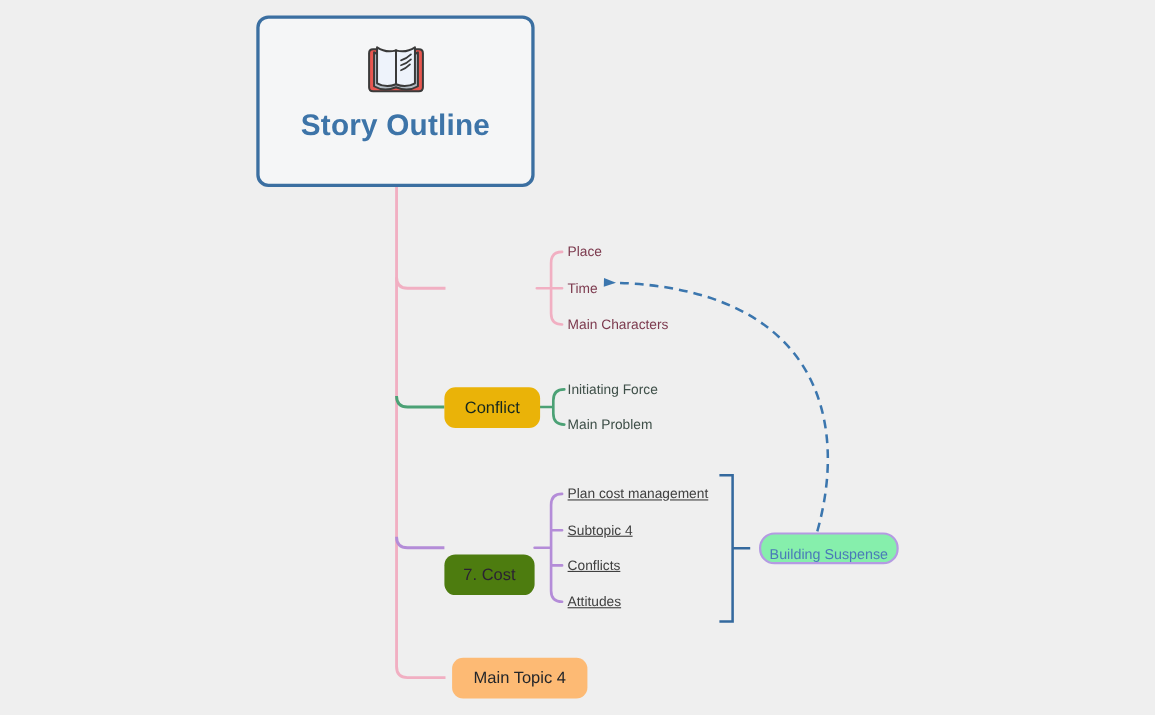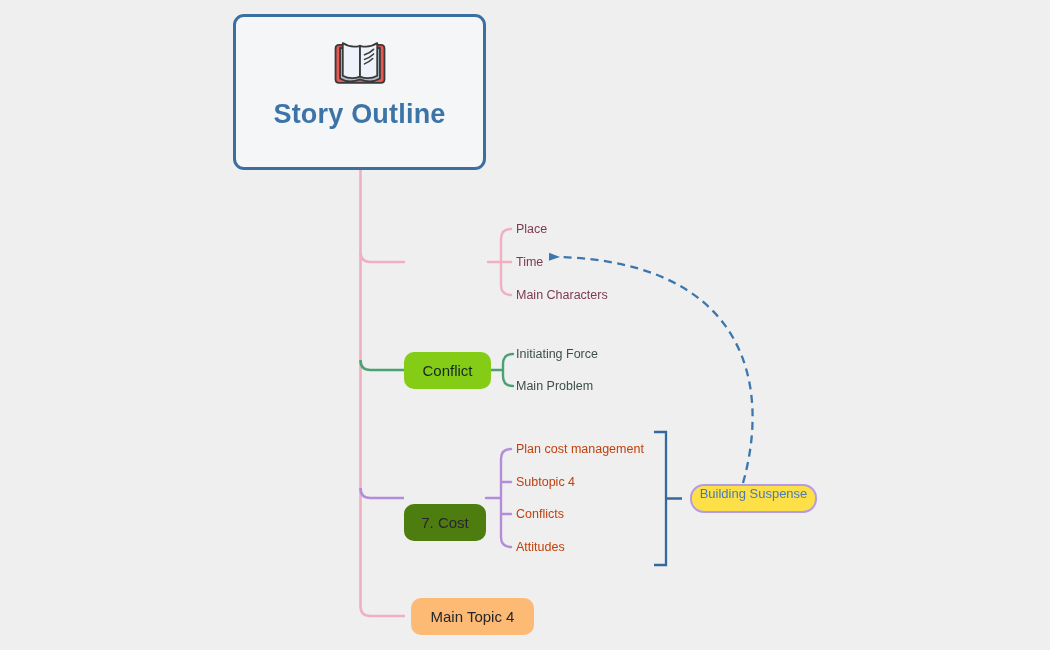--- a/index.html
+++ b/index.html
@@ -35,43 +35,43 @@
   }
   
   .node{
     position:absolute; box-sizing:border-box;
     display:flex; align-items:center; justify-content:center;
     border-radius:10px;
     font-size:15px; color:#24262a;
     white-space:nowrap;
   }
   .node-setting   { left:405px; top:244px; width:83px;  height:37px; background:#f4c2cf; }
-  .node-conflict  { left:404px; top:352px; width:87px;  height:37px; background:#84cc16; color:#16281f;}
+  .node-conflict  { left:404px; top:352px; width:87px;  height:37px; background:#eab308; color:#16281f;}
   .node-cost      { left:404px; top:504px; width:82px;  height:37px; background:#4d7c0f; color:#2b2233;}
   .node-maintopic4{ left:411px; top:598px; width:123px; height:37px; background:#fdba74; }
   
   .child{
     position:absolute; left:516px;
     transform:translateY(-50%);
     font-size:12.5px; white-space:nowrap;
   }
   .child.setting { color:#7d3b4f; }
   .child.conflict{ color:#3e4f48; }
-  .child.cost    { color:#c2410c; }
+  .child.cost    { color:#404040;text-decoration:underline; }
   .c-place{top:229px;} .c-time{top:262px;} .c-mainchars{top:295px;text-align:right;}
   .c-initforce{top:354px;} .c-mainproblem{top:386px;}
   .c-plancost{top:449px;} .c-subtopic4{top:482px;} .c-conflicts{top:514px;} .c-attitudes{top:547px;}
   
   .floating-node{
     position:absolute; left:690px; top:484px; width:127px; height:29px;
     box-sizing:border-box;
-    background:#fde047;
+    background:#86efac;
     border:2px solid #b49be2;
     border-radius:14px;
-    display:flex; align-items:flex-start; justify-content:center;
+    display:flex; align-items:flex-end; justify-content:center;
     font-size:13px; color:#4a7ab8; white-space:nowrap;
   }
 </style>
 </head>
 <body>
 
 <div class="canvas">
 
   <svg class="connector-layer" viewBox="0 0 1050 650">
     <defs>

